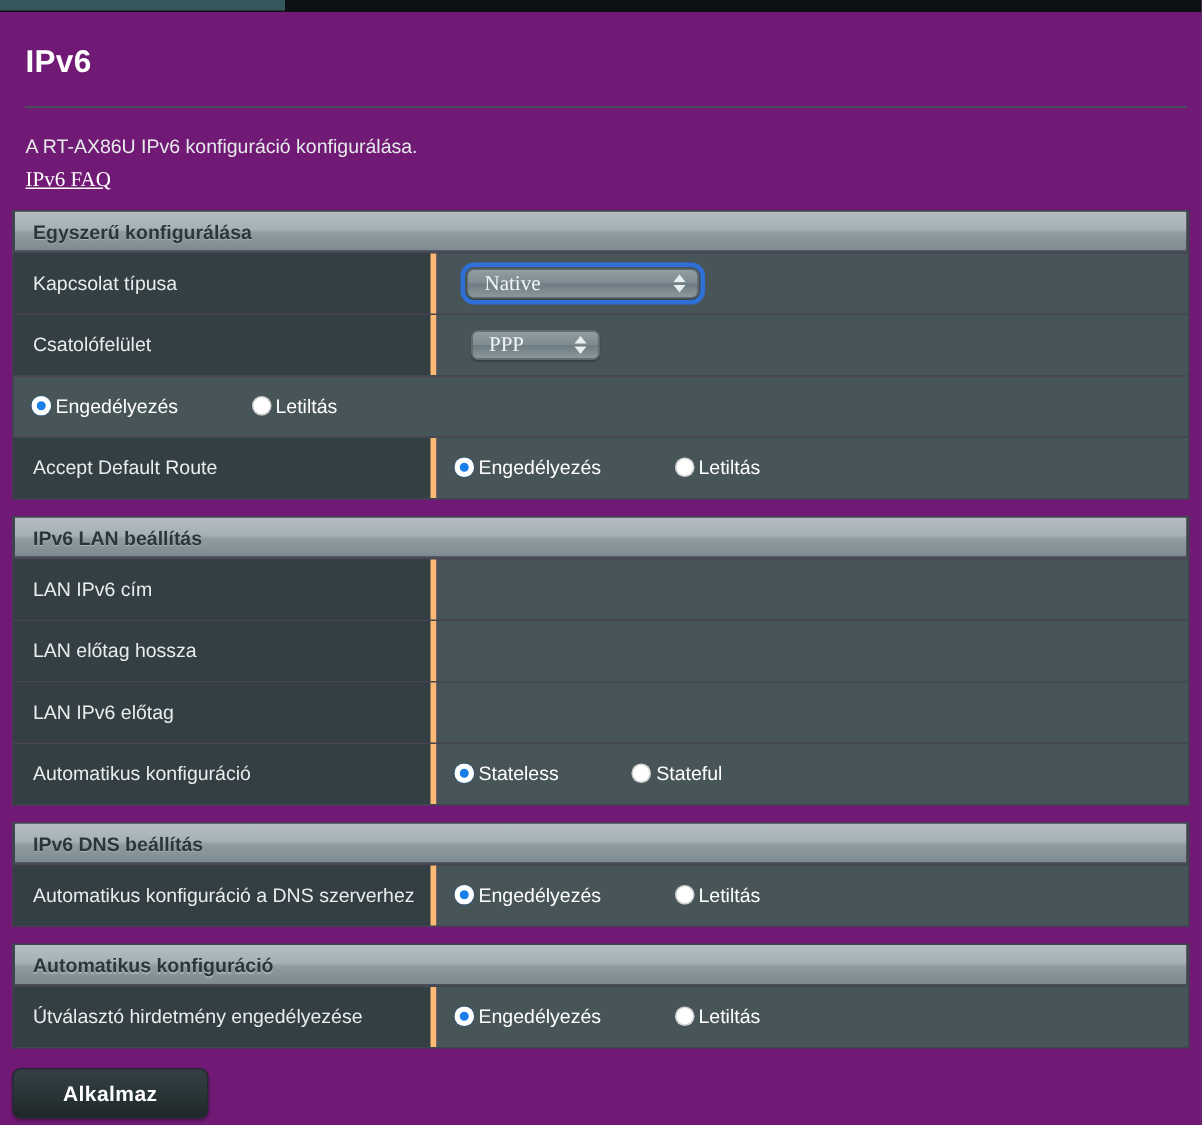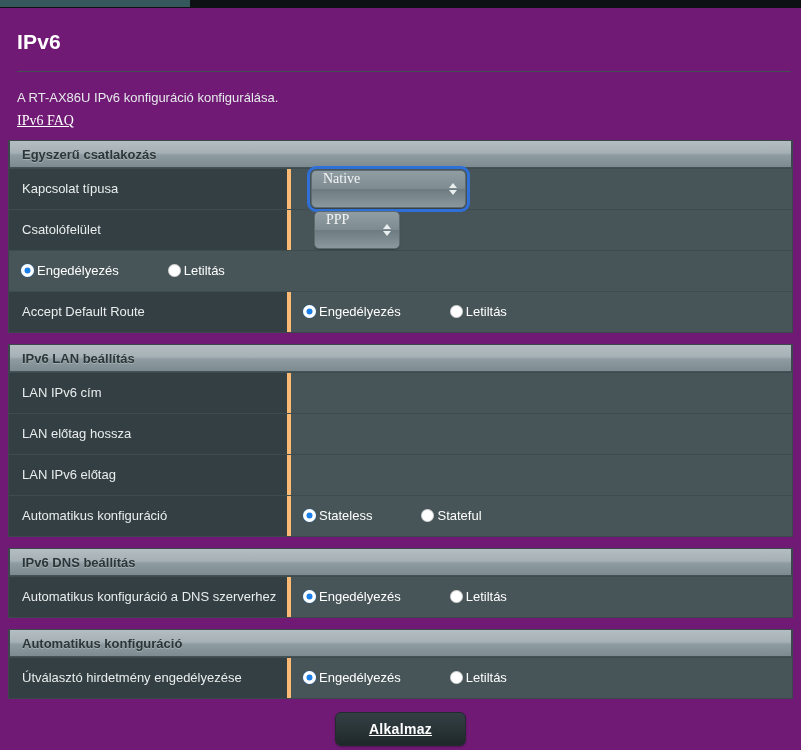--- a/index.html
+++ b/index.html
@@ -136,27 +136,27 @@
     box-shadow: inset 0 0 0 1px rgba(0,0,0,0.18);
   }
   .radio-opt.checked .radio-dot {
     background: #1a7fe8;
     box-shadow: inset 0 0 0 3.5px #ffffff, inset 0 0 0 4.5px #1a7fe8;
   }
 
   
   .select {
     position: relative;
-    height: 38px;
+    height: 20px;
     border-radius: 5px;
     background: linear-gradient(to bottom, #8e9ca1 0%, #7d8b91 48%, #6e7d83 52%, #8795 100%);
     background-image: linear-gradient(to bottom, #909ea3 0%, #7e8c92 49%, #6d7c82 51%, #8b989d 100%);
     border: 1px solid #5d6b70;
     display: flex;
-    align-items: flex-start;
+    align-items: flex-end;
     padding: 0 26px 0 11px;
     font-family: "Liberation Serif", serif;
     font-size: 14px;
     color: #f2f5f5;
     cursor: pointer;
     box-shadow: 0 1px 1px rgba(0,0,0,0.25);
   }
   .select.focused {
     outline: 3px solid #2f6fd8;
     outline-offset: 1px;
@@ -180,23 +180,21 @@
     border-left: 4px solid transparent;
     border-right: 4px solid transparent;
   }
   .arr-up { border-bottom: 5px solid #e9eeee; margin-bottom: 2px; }
   .arr-dn { border-top: 5px solid #e9eeee; }
 
   
   .apply-bar {
     width: 785px;
     display: flex;
-    justify-content: center;
     padding-top: 13px;
-    text-decoration: underline;
   }
   .apply-btn {
     width: 131px;
     height: 34px;
     border-radius: 6px;
     background: linear-gradient(to bottom, #333f43 0%, #2a3538 50%, #1e272a 100%);
     border: 1px solid #222b2e;
     color: #ffffff;
     font-size: 14px;
     font-weight: bold;
@@ -215,21 +213,21 @@
 
 <div class="page">
 
   <div class="page-title">IPv6</div>
   <div class="title-rule"></div>
   <div class="desc">A RT-AX86U IPv6 konfiguráció konfigurálása.</div>
   <a class="faq-link">IPv6 FAQ</a>
 
   <div id="sections-root">
       <div class="section">
-        <div class="section-header">Egyszerű csatlakozás</div>
+        <div class="section-header">Egyszerű konfigurálása</div>
         <div class="row">
           <div class="cell-label">Kapcsolat típusa</div>
           <div class="cell-value">
             <div class="select select-native focused">
               <span>Native</span>
               <span class="select-arrows">
                 <span class="arr-up"></span>
                 <span class="arr-dn"></span>
               </span>
             </div>

